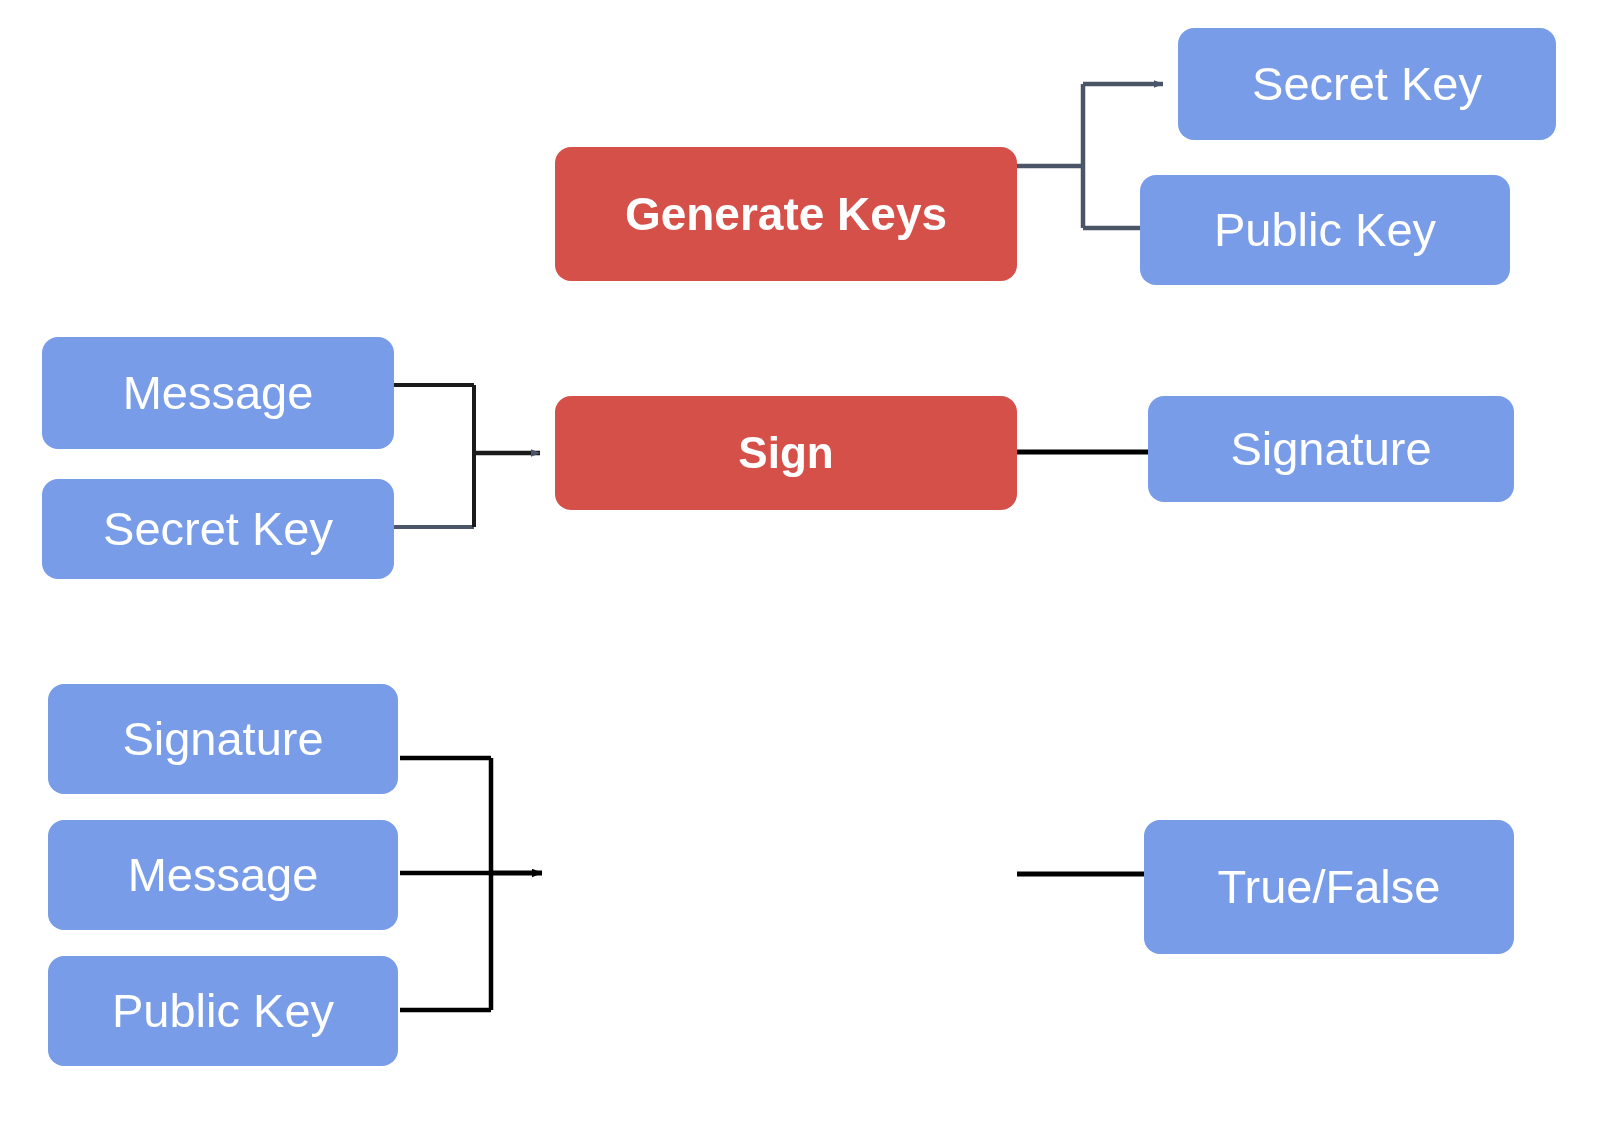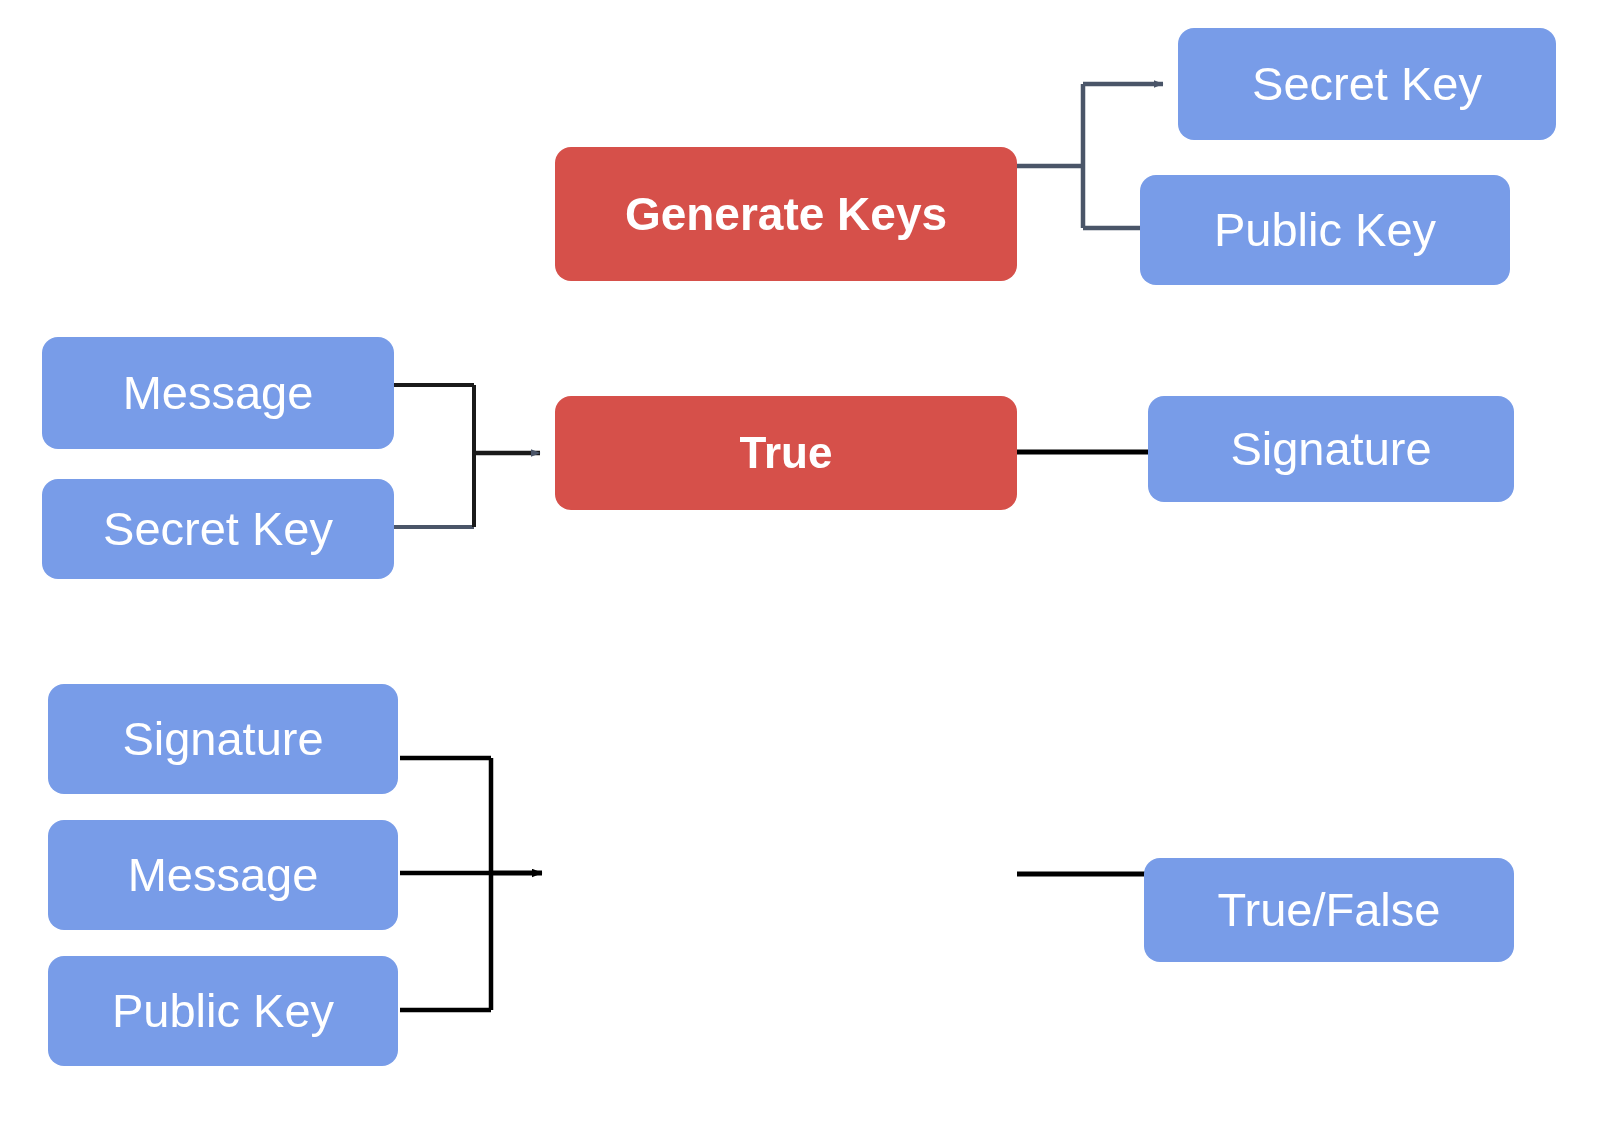--- a/index.html
+++ b/index.html
@@ -110,37 +110,37 @@
 
   <div class="node blue" style="left:42px; top:337px; width:352px; height:112px;">
     <span>Message</span>
   </div>
 
   <div class="node blue" style="left:42px; top:479px; width:352px; height:100px;">
     <span>Secret Key</span>
   </div>
 
   <div class="node red" style="left:555px; top:396px; width:462px; height:114px;">
-    <span>True</span>
+    <span>Sign</span>
   </div>
 
   <div class="node blue" style="left:1148px; top:396px; width:366px; height:106px;">
     <span>Signature</span>
   </div>
 
   <div class="node blue" style="left:48px; top:684px; width:350px; height:110px;">
     <span>Signature</span>
   </div>
 
   <div class="node blue" style="left:48px; top:820px; width:350px; height:110px;">
     <span>Message</span>
   </div>
 
   <div class="node blue" style="left:48px; top:956px; width:350px; height:110px;">
     <span>Public Key</span>
   </div>
 
 
-  <div class="node blue" style="left:1144px; top:820px; width:370px; height:104px;margin-top:38px;">
+  <div class="node blue" style="left:1144px; top:820px; width:370px; height:134px;">
     <span>True/False</span>
   </div>
 
 </div>
 
 </body></html>

